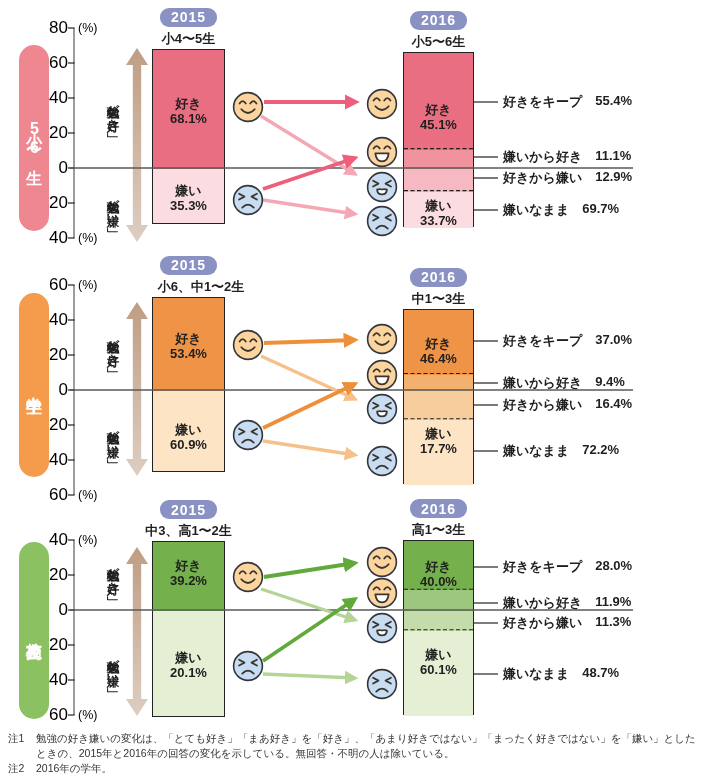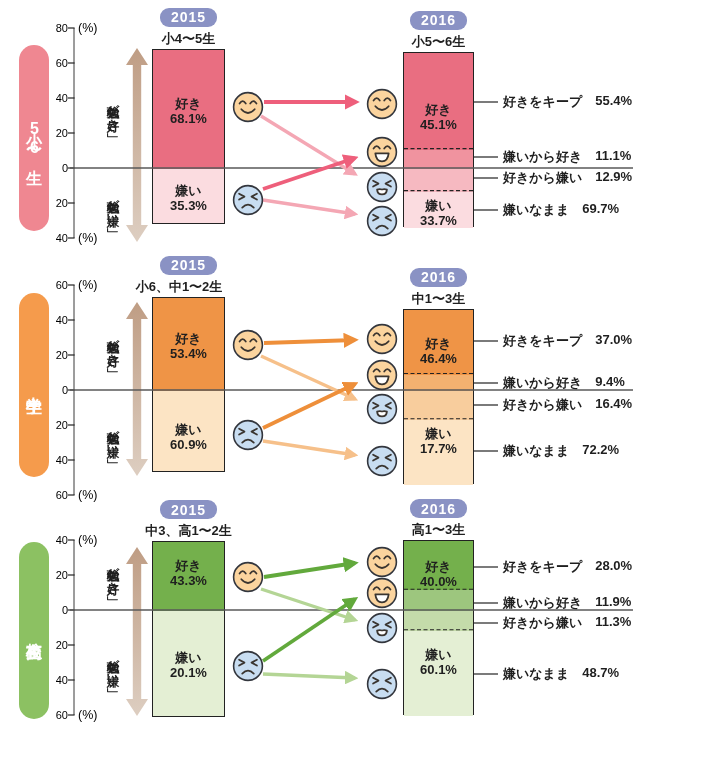--- a/index.html
+++ b/index.html
@@ -1,20 +1,20 @@
 <!DOCTYPE html>
 <html><head>
 <meta charset="utf-8">
 <style>
   html,body{margin:0;padding:0;background:#fff;}
   #stage{position:relative;width:708px;height:783px;background:#fff;overflow:hidden;
          font-family:"Liberation Sans","DejaVu Sans",sans-serif;color:#1f1f1f;}
   .pill{position:absolute;border-radius:16px;display:flex;align-items:center;justify-content:center;z-index:2;}
   .pill span{writing-mode:vertical-rl;text-orientation:upright;color:#fff;font-weight:700;font-size:16px;letter-spacing:1px;line-height:1;}
-  .tickLabel{position:absolute;width:40px;text-align:right;font-size:11px;color:#000;transform:translateY(-50%);z-index:2;}
+  .tickLabel{position:absolute;width:40px;text-align:right;font-size:17px;color:#000;transform:translateY(-50%);z-index:2;}
   .pctLabel{position:absolute;font-size:12.5px;color:#000;transform:translateY(-50%);z-index:2;white-space:nowrap;}
   .vnote{position:absolute;writing-mode:vertical-rl;text-orientation:mixed;font-size:12.5px;font-weight:700;color:#1f1f1f;
          transform:translate(-50%,-50%);line-height:1.1;z-index:2;white-space:nowrap;}
   .badge{position:absolute;width:57px;height:19px;border-radius:9px;display:flex;align-items:center;justify-content:center;
          color:#fff;font-weight:700;font-size:14px;z-index:2;letter-spacing:1px;}
   .grade{position:absolute;font-size:13px;font-weight:600;transform:translate(-50%,-50%);white-space:nowrap;z-index:2;}
   .barBox{position:absolute;border:1.2px solid #222;box-sizing:border-box;z-index:1;}
   .seg{position:absolute;left:0;right:0;}
   .barText{position:absolute;text-align:center;font-size:13px;font-weight:700;line-height:15px;
            transform:translate(-50%,-50%);white-space:nowrap;z-index:2;}
@@ -24,20 +24,30 @@
   #overlay{position:absolute;left:0;top:0;z-index:3;pointer-events:none;}
   .notes{position:absolute;left:8px;top:731px;width:696px;font-size:10.5px;line-height:1.45;color:#333;z-index:2;}
   .note{display:flex;}
   .note .nlab{width:28px;flex:none;}
   .note .ntxt{flex:1;}
 </style>
 </head>
 <body>
 
 <div id="stage">
+  <div class="notes">
+    <div class="note">
+      <span class="nlab">注1</span>
+      <div class="ntxt">勉強の好き嫌いの変化は、「とても好き」「まあ好き」を「好き」、「あまり好きではない」「まったく好きではない」を「嫌い」としたときの、2015年と2016年の回答の変化を示している。無回答・不明の人は除いている。</div>
+    </div>
+    <div class="note">
+      <span class="nlab">注2</span>
+      <div class="ntxt">2016年の学年。</div>
+    </div>
+  </div>
 <div class="pill" style="left: 19px; top: 45px; width: 30px; height: 186px; background: rgb(239, 135, 145);">
       <span>小5〜6生</span>
     </div>
     <div class="tickLabel" style="left: 28px; top: 28px;">80</div>
     <div class="tickLabel" style="left: 28px; top: 63px;">60</div>
     <div class="tickLabel" style="left: 28px; top: 98px;">40</div>
     <div class="tickLabel" style="left: 28px; top: 133px;">20</div>
     <div class="tickLabel" style="left: 28px; top: 168px;">0</div>
     <div class="tickLabel" style="left: 28px; top: 203px;">20</div>
     <div class="tickLabel" style="left: 28px; top: 238px;">40</div>
@@ -171,21 +181,21 @@
     </div>
     <div class="barText" style="left: 438.5px; top: 351px;">
       <div>好き</div>
       <div>46.4%</div>
     </div>
     <div class="barText" style="left: 438.5px; top: 441px;">
       <div>嫌い</div>
       <div>17.7%</div>
     </div>
     <div class="badge" style="left: 160px; top: 255.55px; background: rgb(138, 146, 196);">2015</div>
-    <div class="grade" style="left: 179px; top: 286.55px;">小6、中1〜2生</div>
+    <div class="grade" style="left: 201px; top: 286.55px;">小6、中1〜2生</div>
     <div class="badge" style="left: 410px; top: 267.8px; background: rgb(138, 146, 196);">2016</div>
     <div class="grade" style="left: 438.5px; top: 298.8px;">中1〜3生</div>
     <div class="flowLabel" style="left: 503px; top: 341px;">
       <span>好きをキープ</span>
       <span class="v">37.0%</span>
     </div>
     <div class="flowLabel" style="left: 503px; top: 383px;">
       <span>嫌いから好き</span>
       <span class="v">9.4%</span>
     </div>
@@ -256,21 +266,21 @@
     <div class="tickLabel" style="left: 28px; top: 715px;">60</div>
     <div class="pctLabel" style="left: 78px; top: 540px;">(%)</div>
     <div class="pctLabel" style="left: 78px; top: 715px;">(%)</div>
     <div class="vnote" style="left: 112px; top: 573px;">勉強が「好き」</div>
     <div class="vnote" style="left: 112px; top: 665px;">勉強が「嫌い」</div>
     <div class="barBox" style="left: 152px; top: 541.4px; width: 73px; height: 175.175px; background: rgb(228, 239, 212);">
       <div class="seg" style="top: 0px; height: 68.6px; background: rgb(116, 176, 76);"></div>
     </div>
     <div class="barText" style="left: 188.5px; top: 573px;">
       <div>好き</div>
-      <div>43.3%</div>
+      <div>39.2%</div>
     </div>
     <div class="barText" style="left: 188.5px; top: 665px;">
       <div>嫌い</div>
       <div>20.1%</div>
     </div>
     <div class="barBox" style="left: 403px; top: 540px; width: 71px; height: 175.175px;">
       <div class="seg" style="top: 0px; height: 49.175px; background: rgb(116, 176, 76);"></div>
       <div class="seg" style="top: 49.175px; height: 20.825px; background: rgb(157, 198, 126);"></div>
       <div class="seg" style="top: 70px; height: 19.775px; background: rgb(196, 219, 170);"></div>
       <div class="seg" style="top: 89.775px; height: 85.4px; background: rgb(228, 239, 212);"></div>

